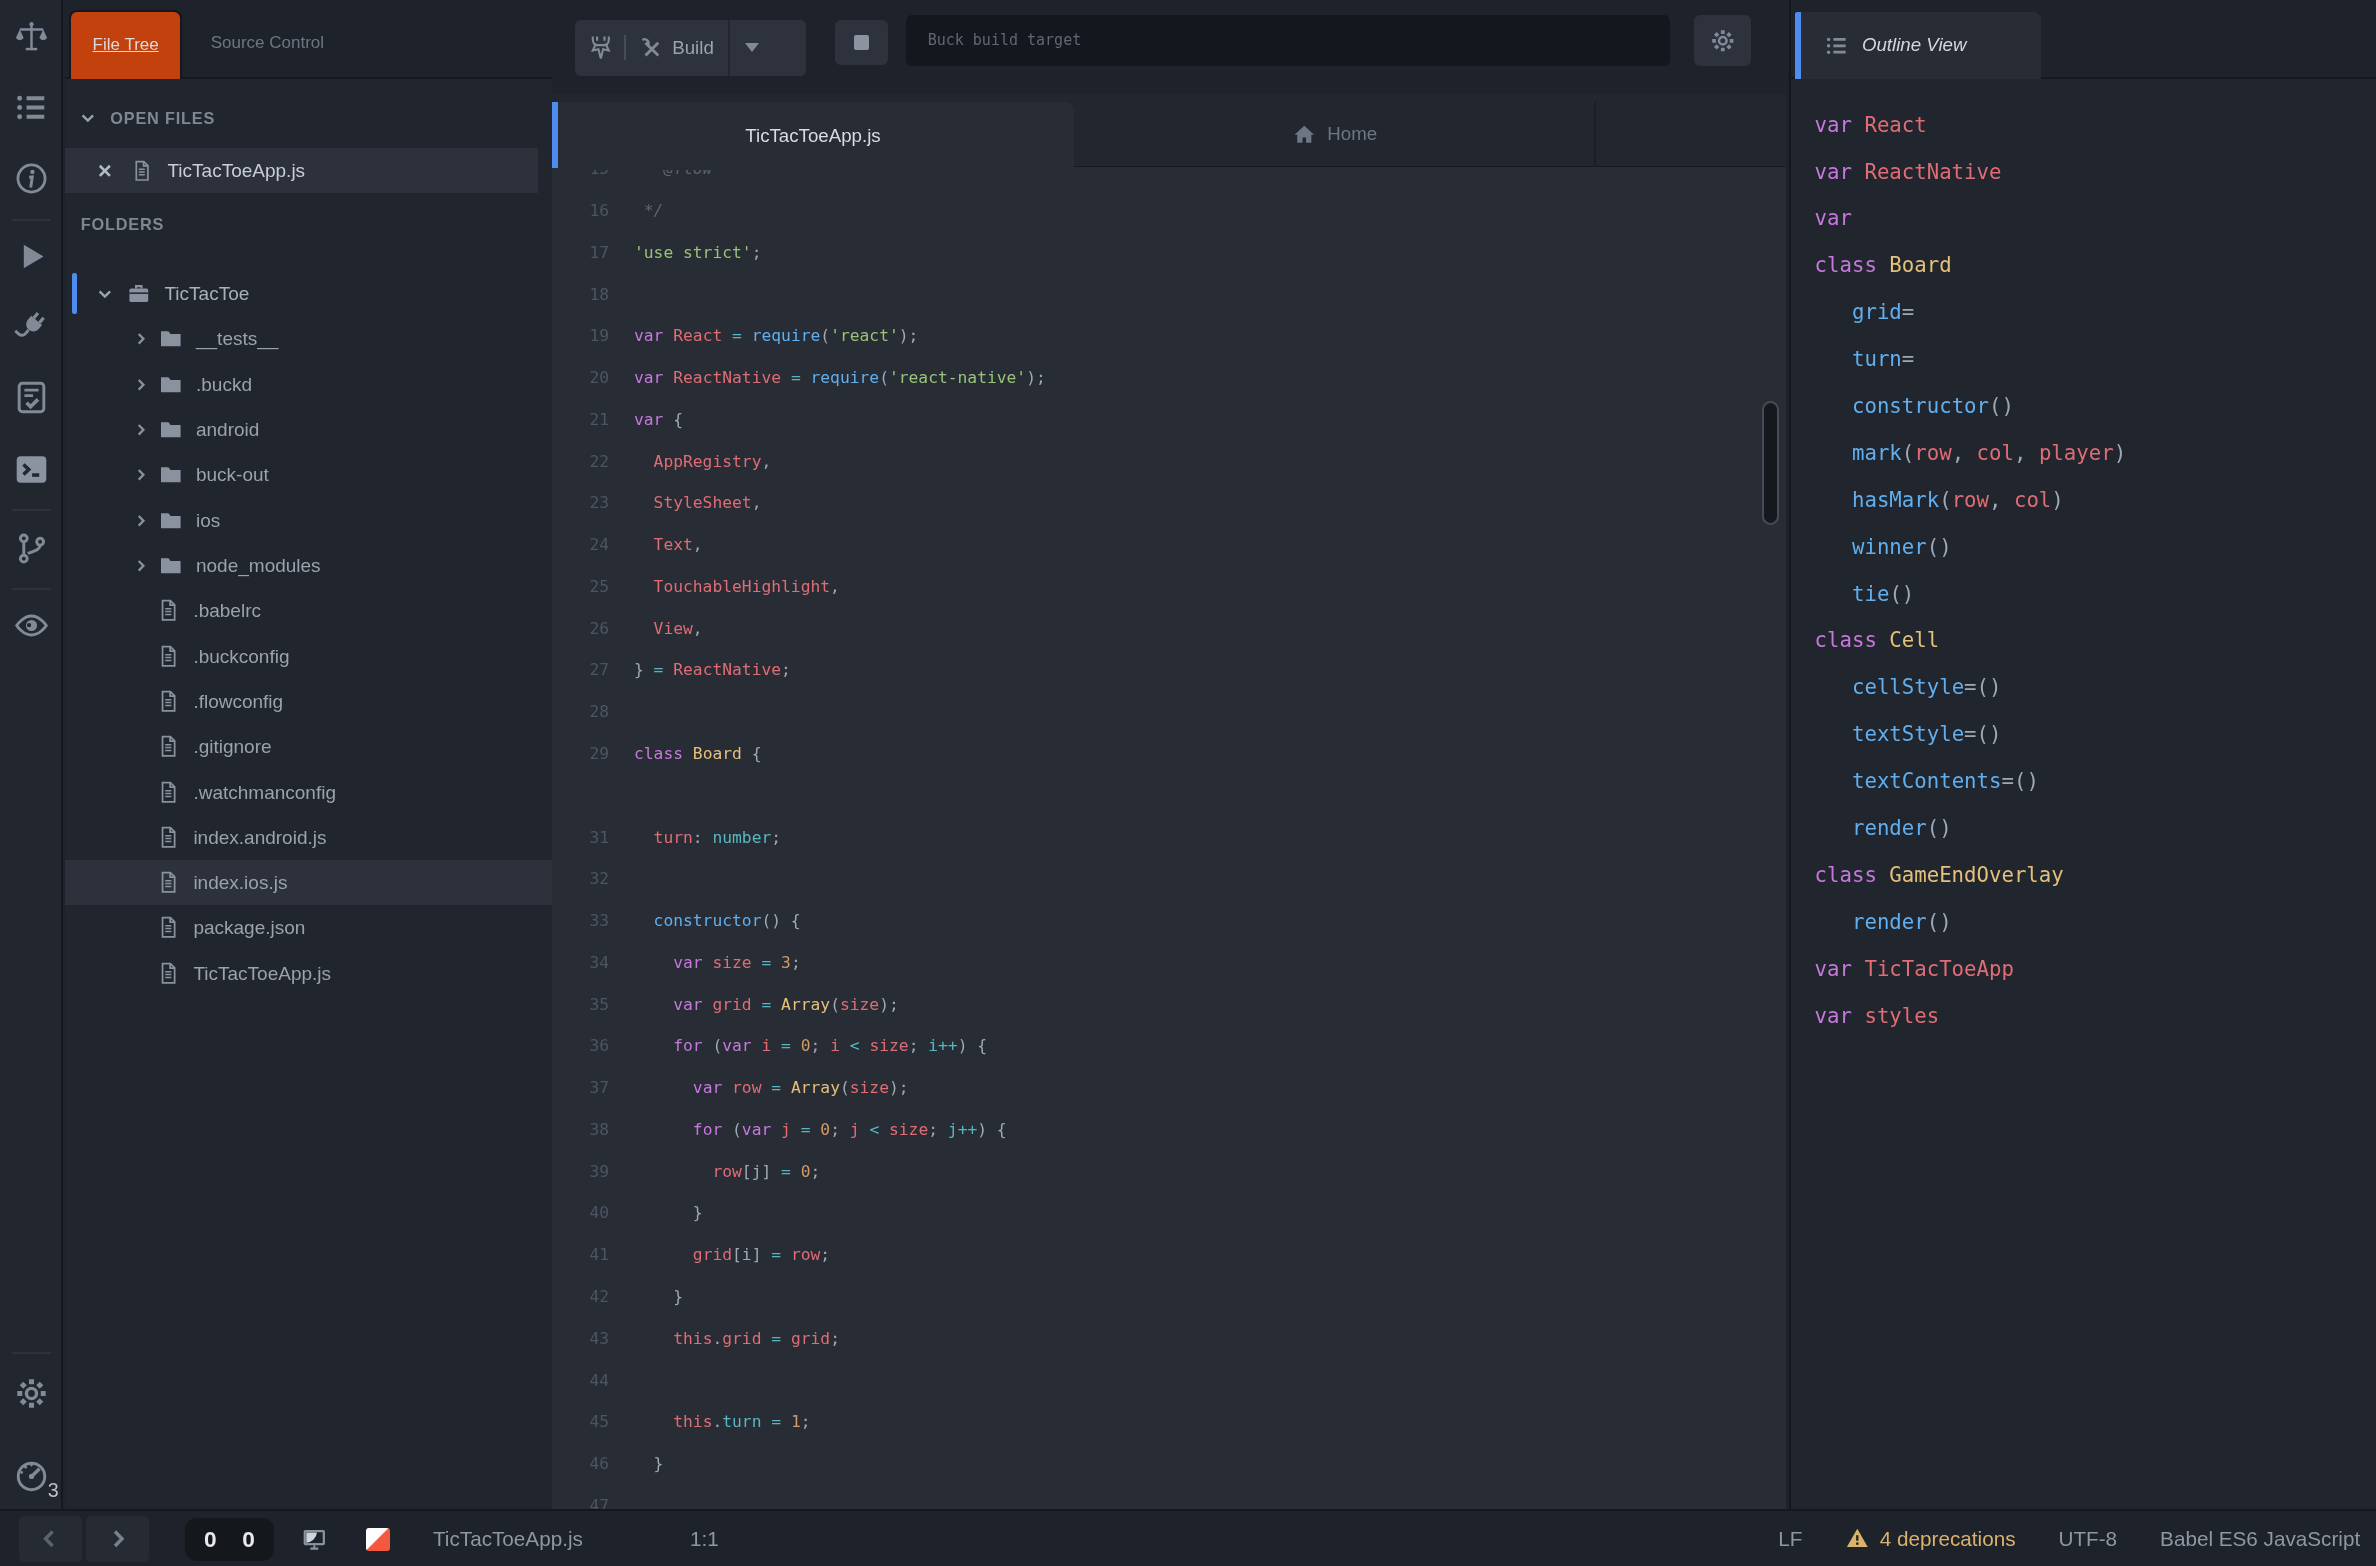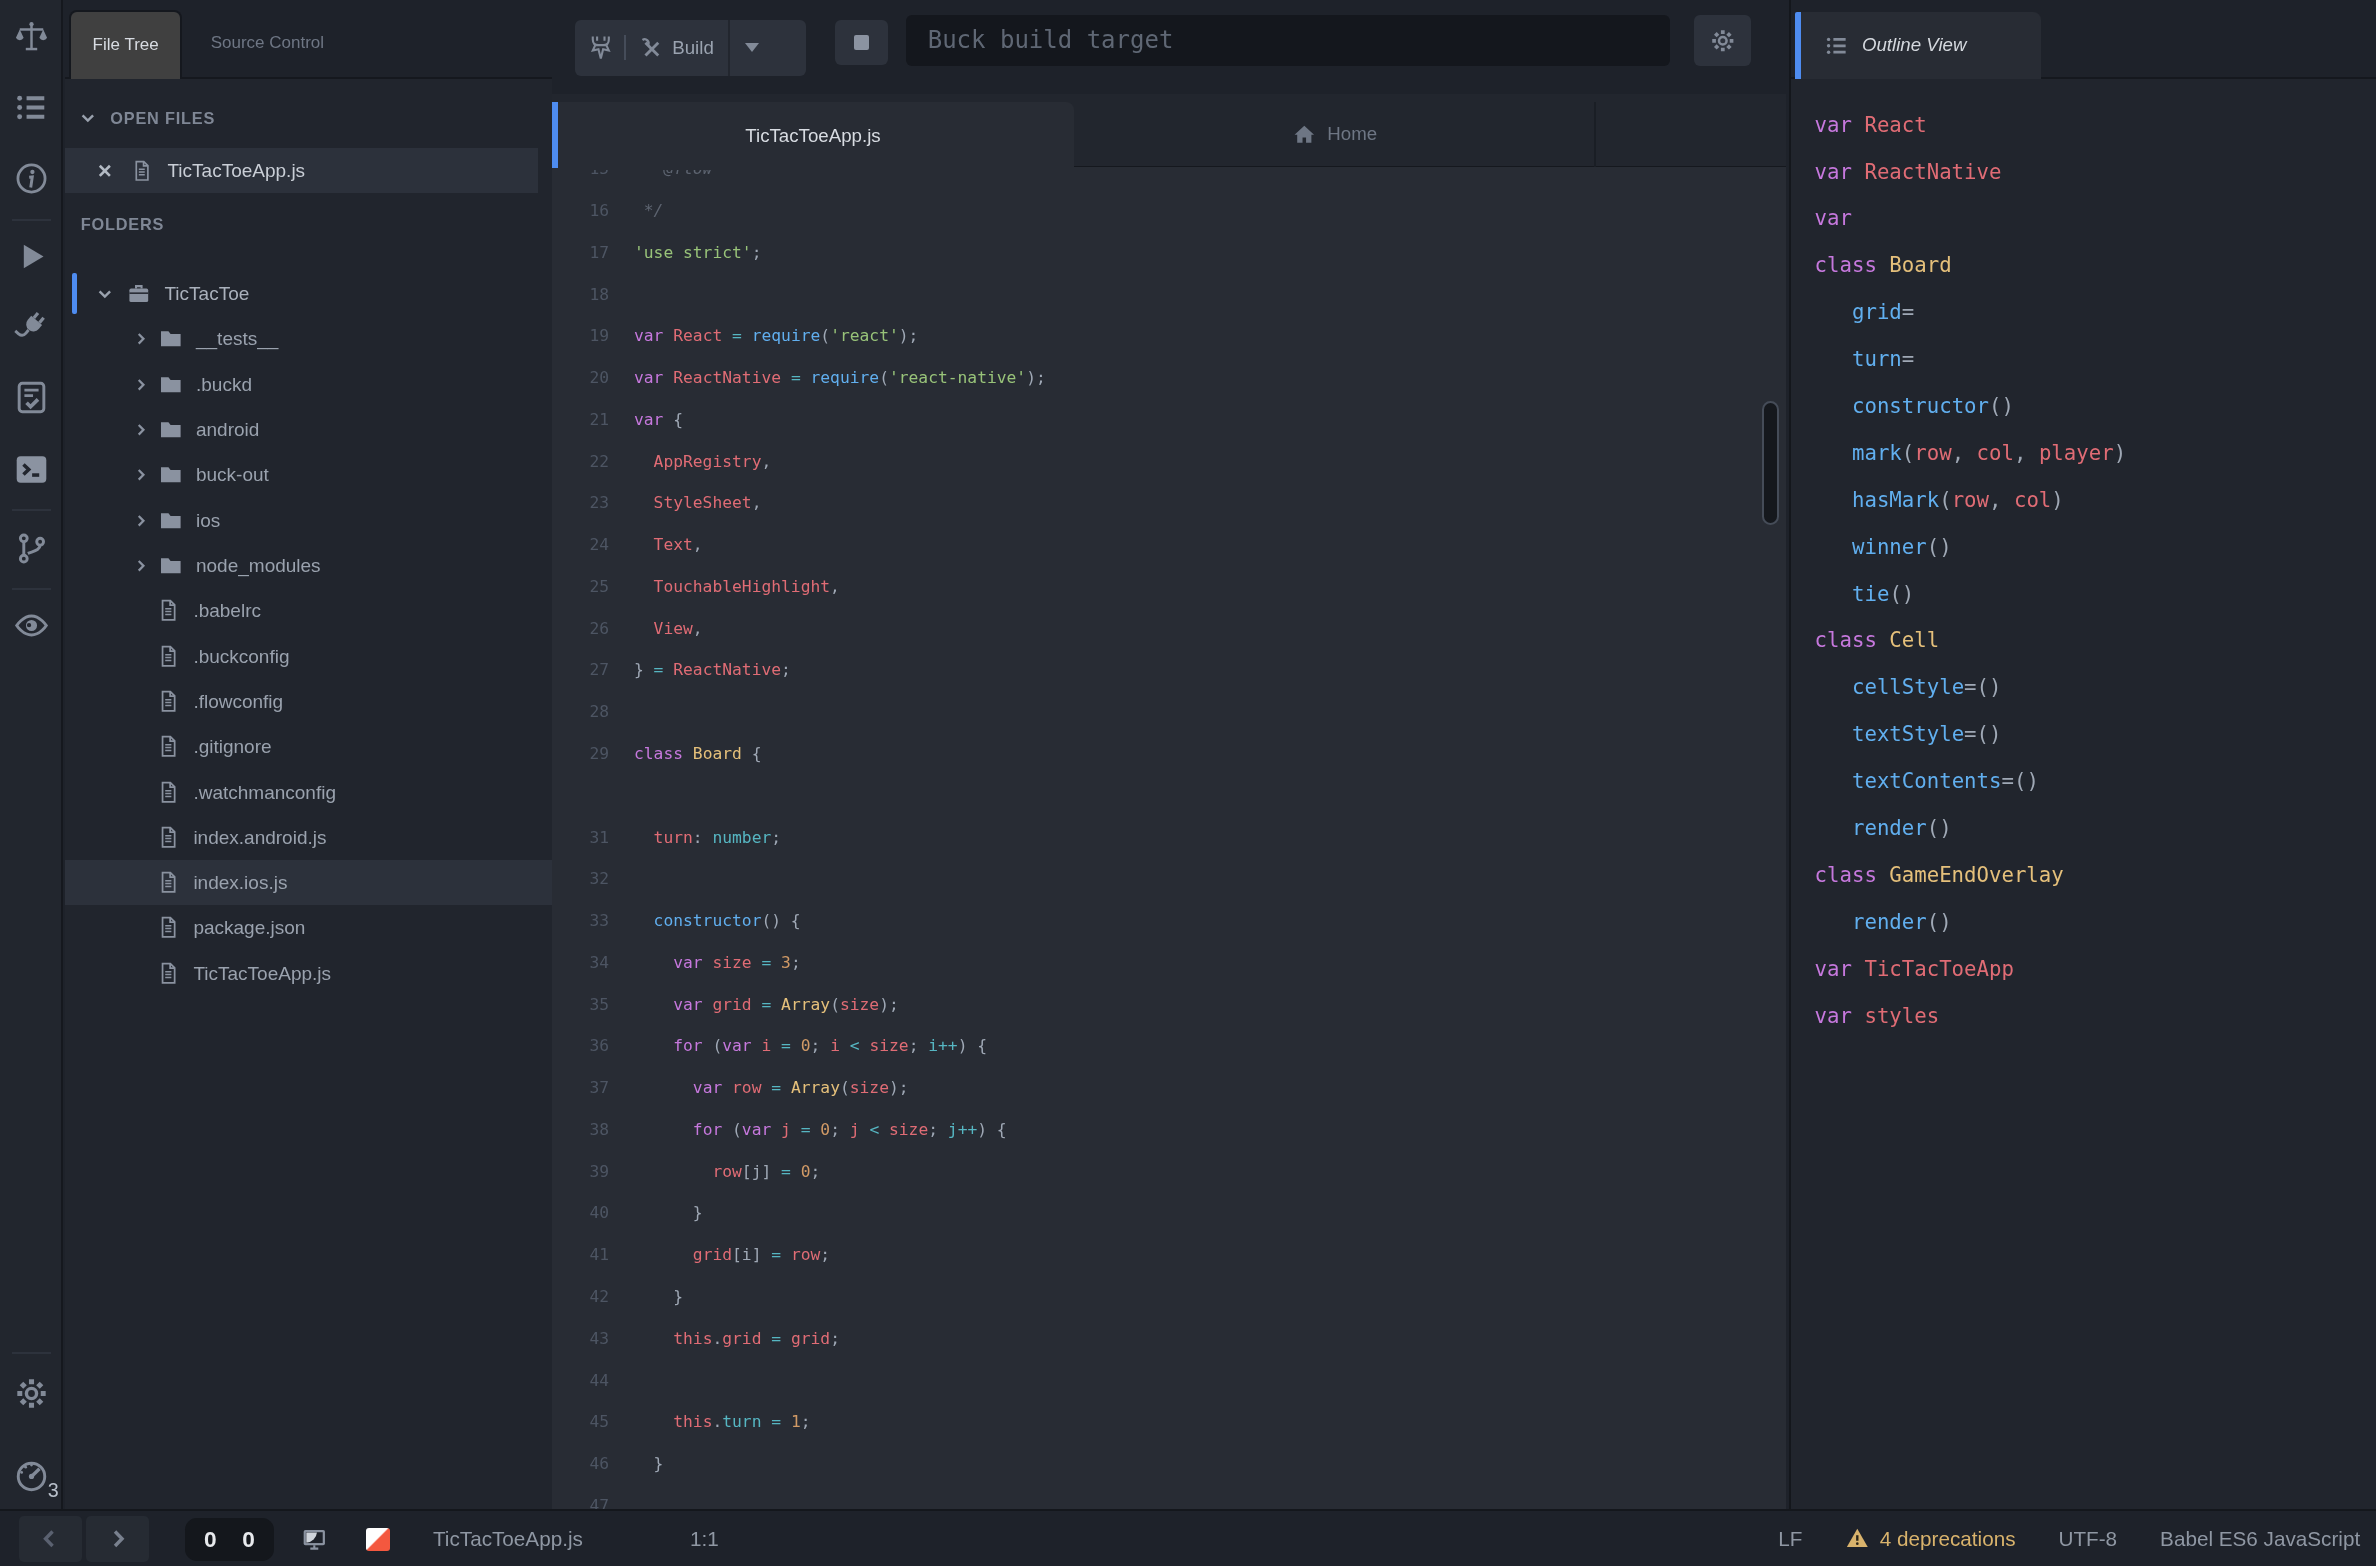--- a/index.html
+++ b/index.html
@@ -21,22 +21,22 @@
   .dock-badge { position:absolute; left:35px; top:21.7px; font-size:19.7px; color:#b9c0cb; font-family:"Liberation Sans",sans-serif; }
 
   
   .left-panel { position:absolute; left:65px; top:0; width:487px; height:1509px; background:#21252d; }
   .panel-tabbar { position:absolute; left:0; top:0; right:0; height:79px; background:#1e222a; border-bottom:2px solid #15181e; }
   .panel-tab {
     position:absolute; top:9.9px; height:69px; line-height:65px; text-align:center;
     font-size:17px; color:#6e7684; cursor:pointer; padding:0 21.7px;
   }
   .panel-tab.active {
-    left:3.9px; background:#404040; color:#d8dce2;
-    border:2px solid #15181e; border-bottom:none; border-radius:7.9px 7.9px 0 0;
+    left:3.9px; background:#c2410c; color:#d8dce2;
+    border:2px solid #15181e; border-bottom:none; border-radius:7.9px 7.9px 0 0;text-decoration:underline;
   }
   .panel-tab.inactive { left:124px; }
   .panel-content { position:absolute; left:0; top:79px; right:0; bottom:0; }
   .section-header { position:absolute; left:0; right:0; height:39px; display:flex; align-items:center; cursor:pointer; }
   .section-header .sh-label { font-size:16.3px; font-weight:bold; letter-spacing:0.8px; color:#7f8795; }
   .open-file-row {
     position:absolute; left:0; right:13.8px; top:69px; height:45px; background:#2c313b;
     display:flex; align-items:center; cursor:pointer;
   }
   .open-file-row .of-label { font-size:19px; color:#c9ced6; margin-left:13.8px; }
@@ -63,21 +63,21 @@
   }
   .caret-down { width:0; height:0; border-left:7.9px solid transparent; border-right:7.9px solid transparent; border-top:9.9px solid #828a98; }
   .stop-btn {
     position:absolute; left:283px; top:19.7px; width:53px; height:45px; background:#2d323c; border-radius:5.9px;
     display:flex; align-items:center; justify-content:center; cursor:pointer;
   }
   .stop-square { width:14.8px; height:14.8px; background:#8b93a1; border-radius:2px; }
   .build-input {
     position:absolute; left:354px; top:14.8px; width:764px; height:51px;
     background:#14171d; border:2px solid #10131800; border-radius:5.9px; outline:none;
-    color:#aab2bf; font-family:"DejaVu Sans Mono", monospace; font-size:24px; padding:0 19.7px;
+    color:#aab2bf; font-family:"DejaVu Sans Mono", monospace; font-size:15px; padding:0 19.7px;
   }
   .build-input::placeholder { color:#5f6774; }
   .gear-btn {
     position:absolute; left:1142px; top:14.8px; width:57px; height:51px; background:#2d323c; border-radius:5.9px;
     display:flex; align-items:center; justify-content:center; cursor:pointer;
   }
   .tabbar { position:absolute; left:0; top:94px; right:0; height:74px; background:#22262e; border-bottom:2px solid #15181e; }
   .tab-active {
     position:absolute; left:0; top:7.9px; width:522px; height:68px; background:#282c34;
     border-radius:7.9px 7.9px 0 0; display:flex; align-items:center; justify-content:center; cursor:pointer; z-index:2;

